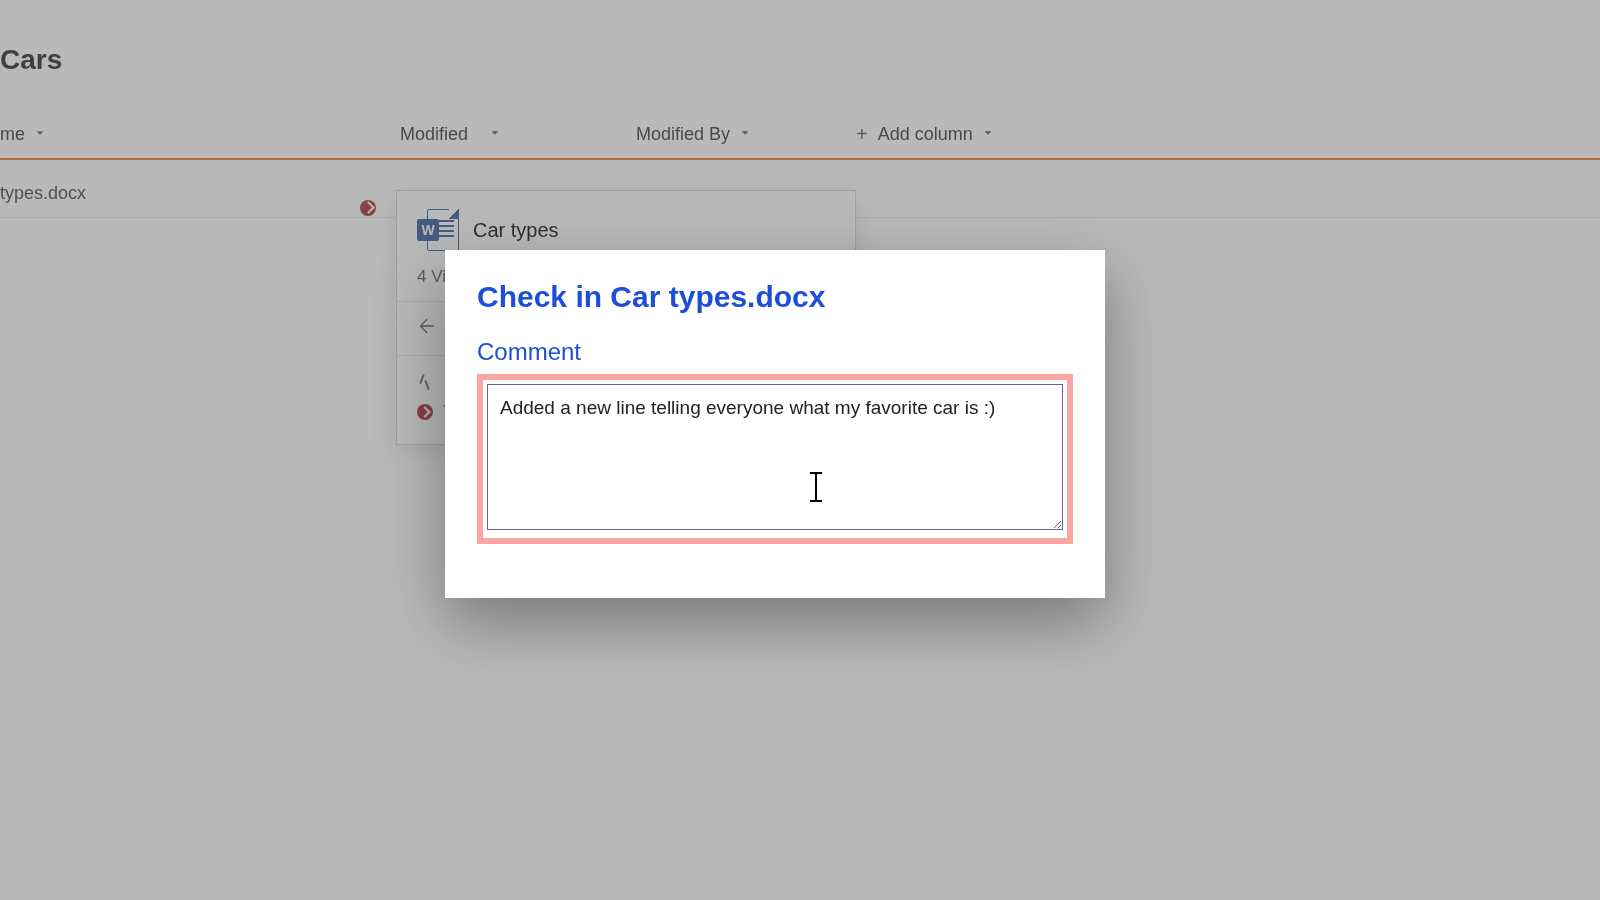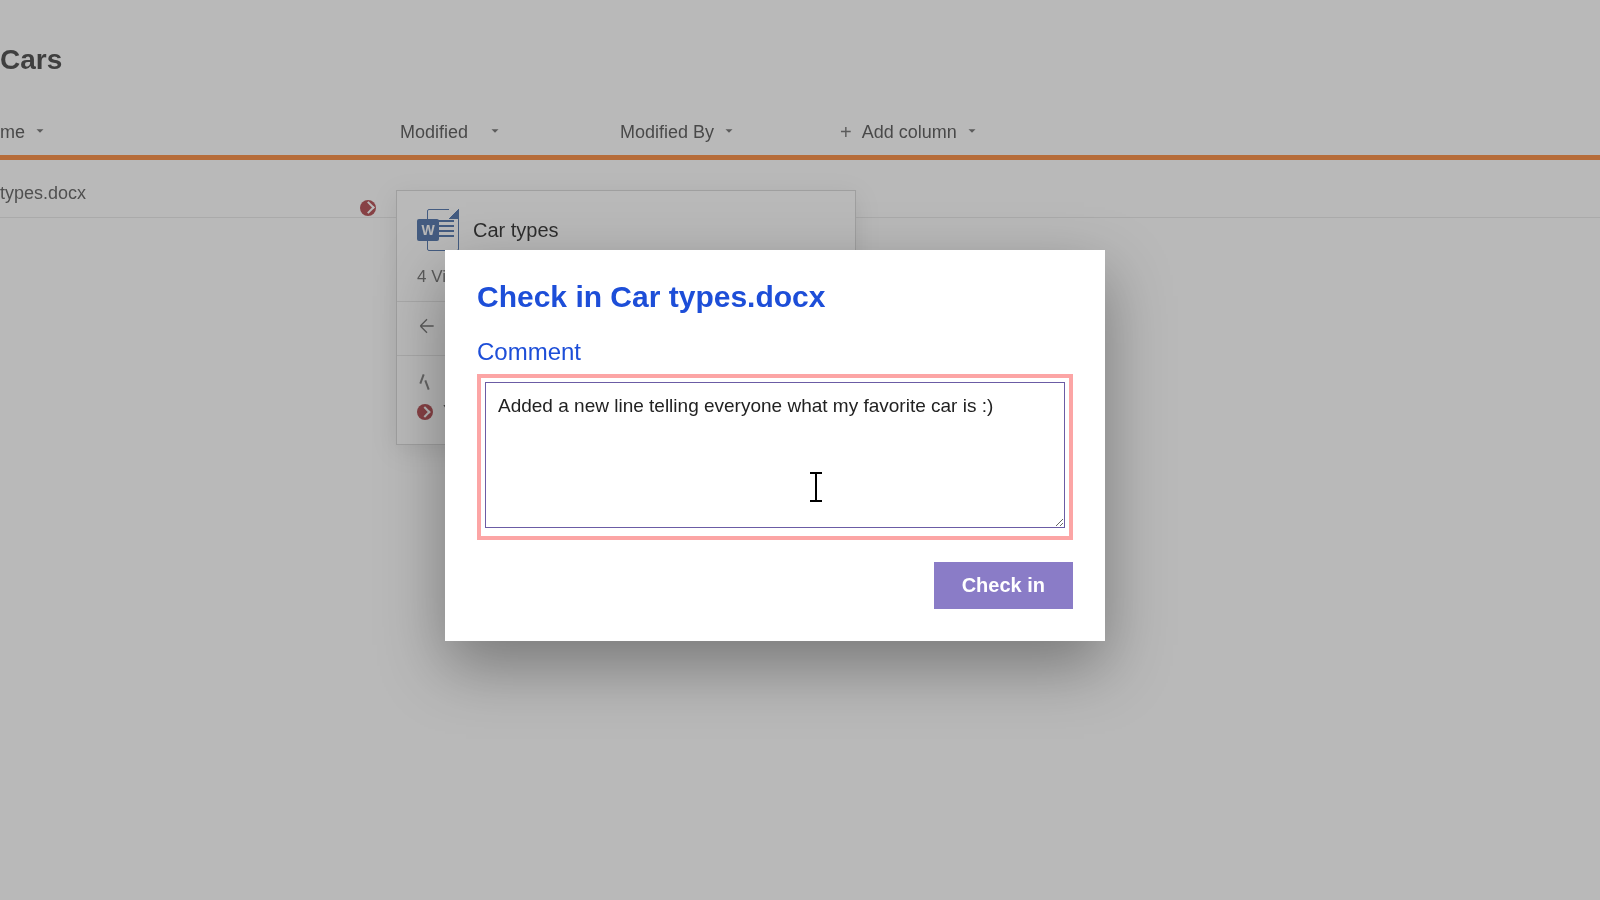--- a/index.html
+++ b/index.html
@@ -32,27 +32,27 @@
       padding-left: 0;
     }
     .columns-row {
       position: absolute;
       top: 110px;
       left: 0;
       right: 0;
       height: 50px;
       display: flex;
       align-items: center;
-      border-bottom: 5px solid #f97316;
+      border-bottom: 2px solid #f97316;
       color: #333;
       font-size: 18px;
     }
     .col-name { width: 400px; display:flex; align-items:center; gap:8px; }
     .col-modified { width: 220px; display:flex; align-items:center; gap:20px; }
-    .col-modifiedby { width: 220px; display:flex; align-items:center; gap:8px; }
+    .col-modifiedby { width: 220px; display:flex; align-items:center; gap:8px;margin-left:16px; }
     .col-add { width: 240px; display:flex; align-items:center; gap:8px; }
     .chev { display:inline-block; }
     .chev svg { width:14px; height:14px; fill:#555; }
     .plus-ic { color:#555; font-size:20px; margin-right:2px; }
     .file-row {
       position: absolute;
       top: 170px;
       left: 0;
       right: 0;
       height: 48px;
@@ -116,21 +116,21 @@
       left:445px; top:250px;
       width:660px;
       background:#fff;
       box-shadow:0 25px 60px rgba(0,0,0,0.35);
       z-index:20;
       padding:30px 32px 32px 32px;
     }
     .modal-title { font-size:30px; font-weight:600; color:#1d4ed8; margin-bottom:24px; }
     .modal-label { font-size:24px; color:#1d4ed8; margin-bottom:8px; }
     .comment-wrap {
-      border:4px solid #fca5a5;
+      border:6px solid #fca5a5;
       padding:4px;
       margin-bottom:22px;
     }
     .comment-area {
       width:100%;
       height:146px;
       resize:both;
       border:1.5px solid #6b5ca5;
       outline:none;
       font-family:inherit;
@@ -237,20 +237,17 @@
 </div>
 
 <div class="overlay-dim"></div>
 
 <div class="modal">
   <div class="modal-title">Check in Car types.docx</div>
   <div class="modal-label">Comment</div>
   <div class="comment-wrap">
     <textarea class="comment-area" style="">Added a new line telling everyone what my favorite car is :)</textarea>
   </div>
-  <div class="modal-actions">
-    <button class="checkin-btn">Check in</button>
-  </div>
 </div>
 
 <div class="text-cursor">
     <div class="bar"></div>
   </div>
 
 </body></html>

